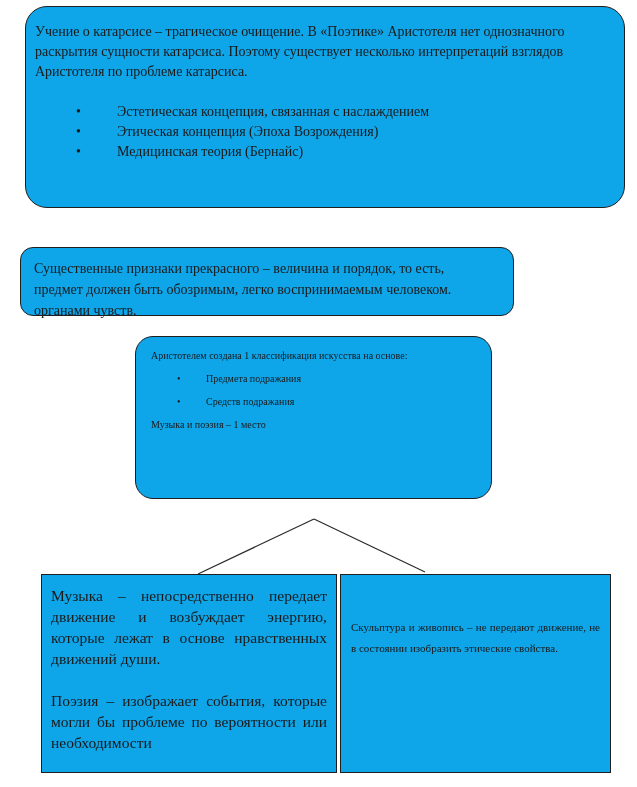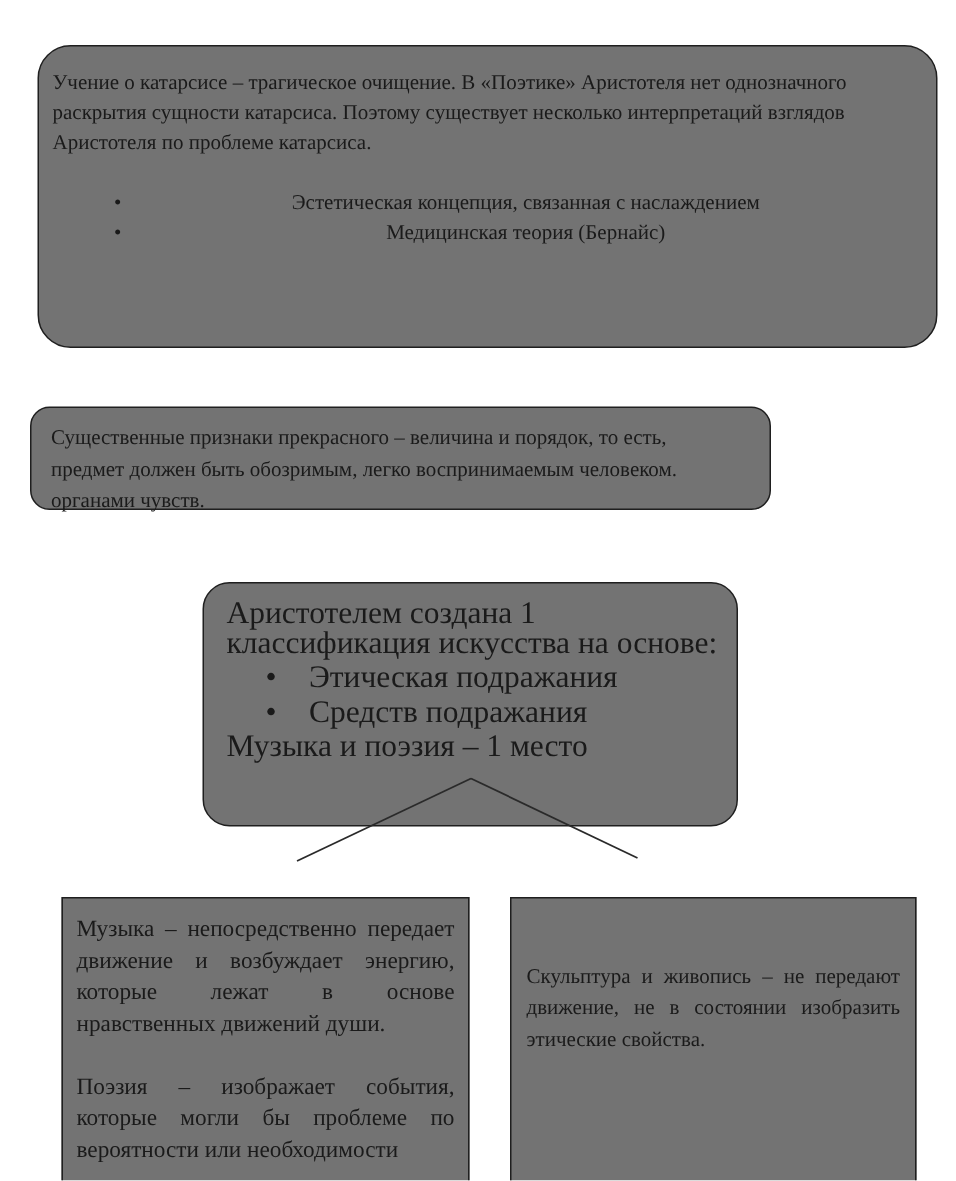--- a/index.html
+++ b/index.html
@@ -13,35 +13,33 @@
     height: 787px;
     background: #ffffff;
     font-family: "Liberation Serif", "DejaVu Serif", serif;
     color: #1a1a1a;
     overflow: hidden;
   }
   .tbox {
     position: absolute;
     box-sizing: border-box;
     border: 1.3px solid #1f1f1f;
-    background: #737373;
-    margin-top: 24px;
+    background: #0ea5e9;
   }
   
   .box-catharsis {
     left: 25px; top: 6px; width: 600px; height: 202px;
     border-radius: 22px;
     padding: 15px 40px 0 9px;
     font-size: 14px; line-height: 20px;
   }
   .box-catharsis ul {
     margin: 20px 0 0 0;
     padding: 0;
     list-style: none;
-    text-align: center;
   }
   .box-catharsis li {
     position: relative;
     padding-left: 82px;
     line-height: 20px;
   }
   .box-catharsis li::before {
     content: "\2022";
     position: absolute;
     left: 41px;
@@ -49,85 +47,86 @@
   }
   
   .box-beauty {
     left: 20px; top: 247px; width: 494px; height: 69px;
     border-radius: 13px;
     padding: 10px 55px 0 13px;
     font-size: 14px; line-height: 21px;
   }
   
   .box-classification {
-    left: 135px; top: 364px; width: 357px; height: 163px;
+    left: 135px; top: 336px; width: 357px; height: 163px;
     border-radius: 18px;
     padding: 9px 8px 0 15px;
-    font-size: 21px; line-height: 20px;
+    font-size: 10px; line-height: 20px;
   }
   .box-classification ul {
     margin: 2px 0 2px 0;
     padding: 0;
     list-style: none;
   }
   .box-classification li {
     position: relative;
     padding-left: 55px;
     line-height: 20px;
     margin: 3px 0;
   }
   .box-classification li::before {
     content: "\2022";
     position: absolute;
     left: 26px;
     top: 0;
   }
   
   .box-music {
-    left: 41px; top: 574px; width: 272px; height: 199px;
+    left: 41px; top: 574px; width: 296px; height: 199px;
     padding: 10px 9px 0 9px;
     font-size: 15.5px; line-height: 21px;
     text-align: justify;
   }
   .box-music .para2 { margin-top: 21px; }
   .box-sculpture {
     left: 340px; top: 574px; width: 271px; height: 199px;
     padding: 42px 10px 0 10px;
-    font-size: 14px; line-height: 21px;
+    font-size: 11px; line-height: 21px;
     text-align: justify;
   }
   .tbox p { margin: 0; }
   .connector {
     position: absolute;
     left: 0; top: 0;
     width: 637px; height: 787px;
     pointer-events: none;
   }
 </style>
 </head>
 <body>
 
 <div class="page">
 
   <div class="tbox box-catharsis">
     <p>Учение о катарсисе – трагическое очищение. В «Поэтике» Аристотеля нет однозначного раскрытия сущности катарсиса. Поэтому существует несколько интерпретаций взглядов Аристотеля по проблеме катарсиса.</p>
     <ul>
       <li>Эстетическая концепция, связанная с наслаждением</li>
+      <li>Этическая концепция (Эпоха Возрождения)</li>
       <li>Медицинская теория (Бернайс)</li>
     </ul>
   </div>
 
   <div class="tbox box-beauty">
     <p>Существенные признаки прекрасного – величина и порядок, то есть, предмет должен быть обозримым, легко воспринимаемым человеком. органами чувств.</p>
   </div>
 
   <div class="tbox box-classification">
     <p>Аристотелем создана 1 классификация искусства на основе:</p>
     <ul>
-      <li>Этическая подражания</li>
+      <li>Предмета подражания</li>
       <li>Средств подражания</li>
     </ul>
     <p>Музыка и поэзия – 1 место</p>
   </div>
 
   <svg class="connector" viewBox="0 0 637 787" xmlns="http://www.w3.org/2000/svg">
     <line x1="314" y1="519" x2="198" y2="574" stroke="#2a2a2a" stroke-width="1.2"></line>
     <line x1="314" y1="519" x2="425" y2="572" stroke="#2a2a2a" stroke-width="1.2"></line>
   </svg>
 

